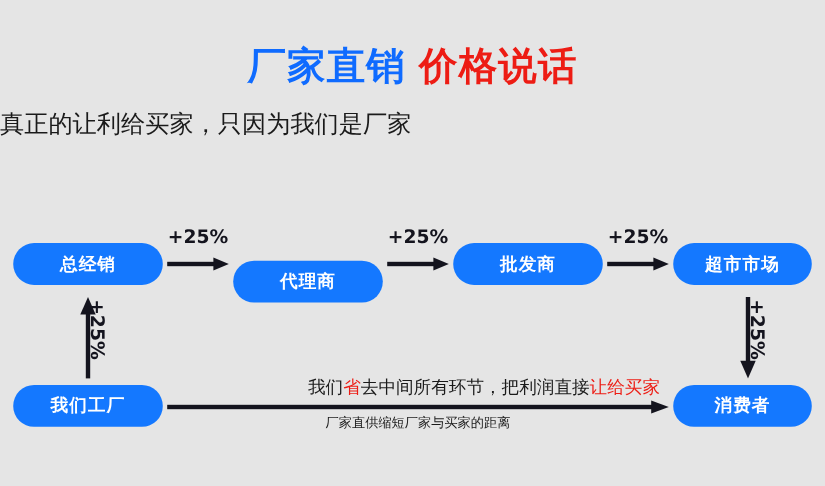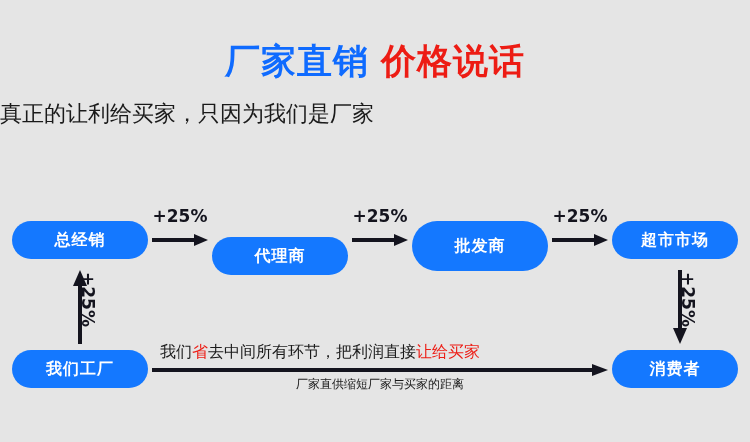--- a/index.html
+++ b/index.html
@@ -58,21 +58,21 @@
     display: flex;
     align-items: center;
     justify-content: center;
     letter-spacing: 1px;
     box-sizing: border-box;
     white-space: nowrap;
   }
 
   .pill-a { left: 12px;  top: 221px; width: 136px; height: 38px; }
   .pill-b { left: 212px; top: 221px; width: 136px; height: 38px; margin-top: 16px; }
-  .pill-c { left: 412px; top: 221px; width: 136px; height: 50px; }
+  .pill-c { left: 412px; top: 221px; width: 136px; height: 38px; }
   .pill-d { left: 612px; top: 221px; width: 126px; height: 38px; }
   .pill-e { left: 12px;  top: 350px; width: 136px; height: 38px; }
   .pill-f { left: 612px; top: 350px; width: 126px; height: 38px; }
 
   
   .harrow {
     position: absolute;
     top: 234px;
     height: 12px;
   }
@@ -184,21 +184,21 @@
     border-bottom: 6px solid transparent;
     border-left: 16px solid #14141e;
   }
 
   
   .cap-above {
     position: absolute;
     left: 160px;
     top: 342px;
     width: 440px;
-    text-align: left;
+    text-align: right;
     font-size: 16px;
     color: #1a1a1a;
     white-space: nowrap;
     line-height: 1.2;
   }
   .cap-above .red { color: #ED1C14; }
 
   .cap-below {
     position: absolute;
     left: 160px;

